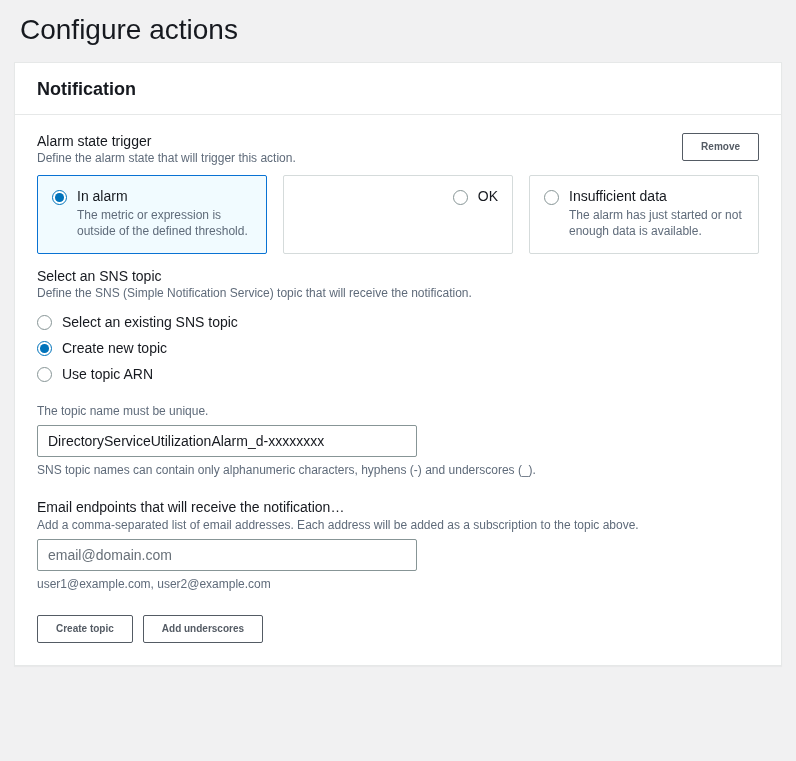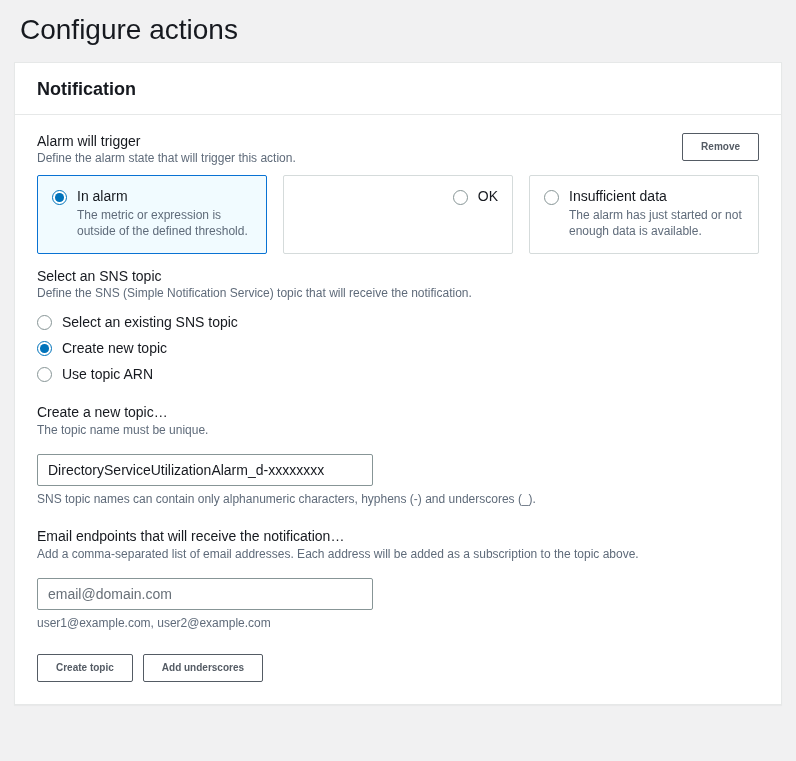--- a/index.html
+++ b/index.html
@@ -161,23 +161,23 @@
   .field-label {
     font-size: 14px;
     color: #16191f;
   }
   .field-help, .field-hint {
     font-size: 12px;
     color: var(--muted);
     margin-top: 3px;
   }
   .field-input {
-    width: 336px;
+    width: 380px;
     max-width: 100%;
-    margin-top: 17px;
+    margin-top: 7px;
     padding: 7px 10px;
     font-size: 14px;
     color: #16191f;
     border: 1px solid var(--radio-ring);
     border-radius: 2px;
     outline: none;
   }
   .field-input::placeholder { color: #687078; }
   .field-hint { margin-top: 6px; }
 
@@ -198,21 +198,21 @@
 
   <div class="page-title">Configure actions</div>
 
   <div class="panel">
     <div class="panel-header">Notification</div>
 
     <div class="panel-body">
 
       <div class="section-row">
         <div>
-          <div class="section-title">Alarm will trigger</div>
+          <div class="section-title">Alarm state trigger</div>
           <div class="section-help">Define the alarm state that will trigger this action.</div>
         </div>
         <button class="btn">Remove</button>
       </div>
 
       <div class="tiles">
         <div class="tile selected">
           <span class="radio checked"></span>
           <div>
             <div class="tile-title">In alarm</div>
@@ -248,21 +248,20 @@
             <span class="radio-label">Create new topic</span>
           </div>
           <div class="radio-row">
             <span class="radio"></span>
             <span class="radio-label">Use topic ARN</span>
           </div>
         </div>
       </div>
 
       <div class="field-block">
-        <div class="field-label">Create a new topic…</div>
         <div class="field-help">The topic name must be unique.</div>
         <input class="field-input" type="text" value="DirectoryServiceUtilizationAlarm_d-xxxxxxxx" style="">
         <div class="field-hint">SNS topic names can contain only alphanumeric characters, hyphens (-) and underscores (_).</div>
       </div>
 
       <div class="field-block">
         <div class="field-label">Email endpoints that will receive the notification…</div>
         <div class="field-help">Add a comma-separated list of email addresses. Each address will be added as a subscription to the topic above.</div>
         <input class="field-input" type="text" placeholder="email@domain.com" style="">
         <div class="field-hint">user1@example.com, user2@example.com</div>

